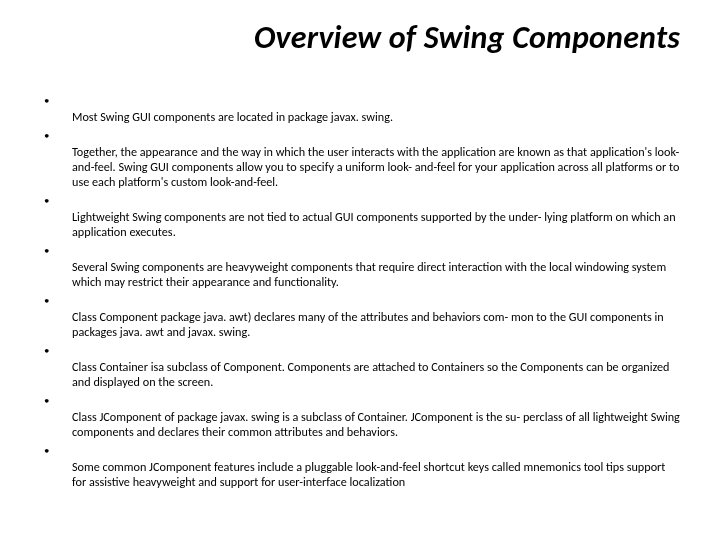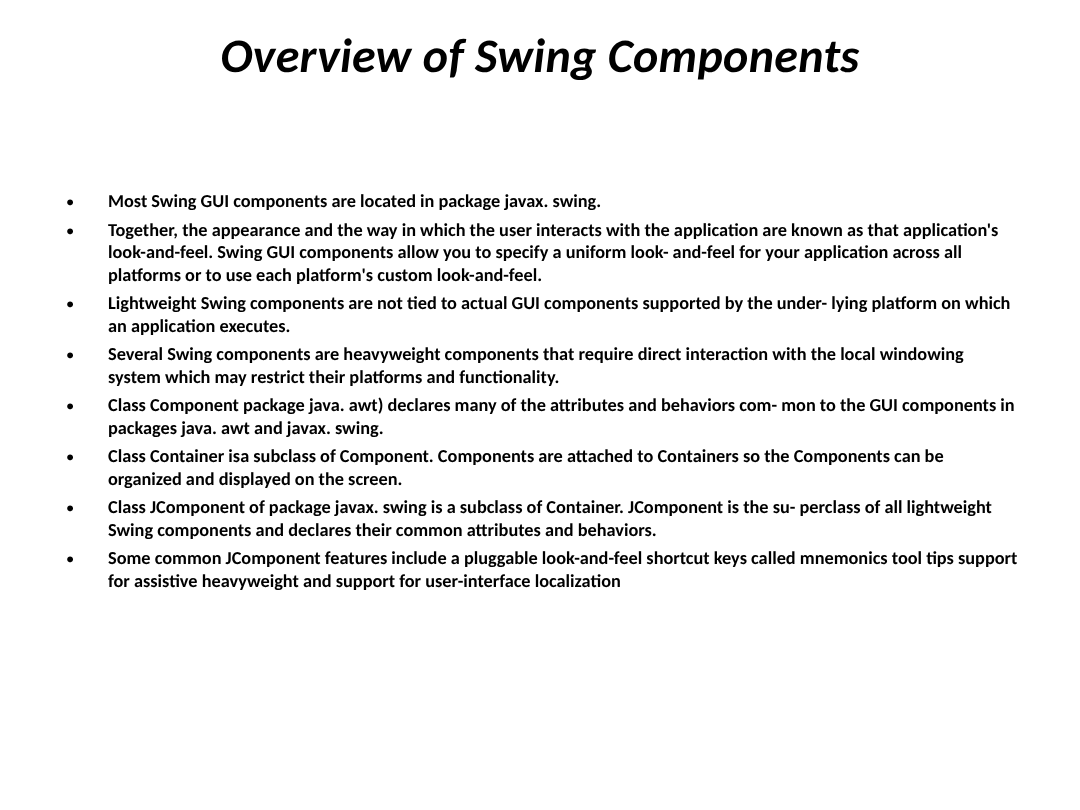--- a/index.html
+++ b/index.html
@@ -14,22 +14,22 @@
   .slide {
     box-sizing: border-box;
     width: 720px;
     height: 540px;
     padding: 18px 40px 20px 40px;
   }
   .title {
     font-size: 32px;
     font-weight: 700;
     font-style: italic;
-    text-align: center;
-    margin: 0 0 70px 0;
+    text-align: right;
+    margin: 0 0 36px 0;
     letter-spacing: 0.2px;
   }
   ul.bullets {
     list-style: none;
     margin: 0;
     padding: 0;
   }
   ul.bullets li {
     display: flex;
     align-items: flex-start;
@@ -40,21 +40,22 @@
     flex: 0 0 28px;
     font-size: 11px;
     line-height: 15px;
     text-align: left;
     padding-left: 4px;
   }
   .txt {
     flex: 1 1 auto;
     font-size: 12.2px;
     line-height: 15px;
-    font-weight: 700;
+    font-weight: 400;
+    margin-top: 16px;
   }
 </style>
 </head>
 <body>
 
 <div class="slide">
   <h1 class="title">Overview of Swing Components</h1>
   <ul class="bullets">
     <li>
       <span class="dot">•</span>
@@ -63,21 +64,21 @@
     <li>
       <span class="dot">•</span>
       <span class="txt">Together, the appearance and the way in which the user interacts with the application are known as that application's look-and-feel. Swing GUI components allow you to specify a uniform look- and-feel for your application across all platforms or to use each platform's custom look-and-feel.</span>
     </li>
     <li>
       <span class="dot">•</span>
       <span class="txt">Lightweight Swing components are not tied to actual GUI components supported by the under- lying platform on which an application executes.</span>
     </li>
     <li>
       <span class="dot">•</span>
-      <span class="txt">Several Swing components are heavyweight components  that require direct interaction with the local windowing system  which may restrict their platforms and functionality.</span>
+      <span class="txt">Several Swing components are heavyweight components  that require direct interaction with the local windowing system  which may restrict their appearance and functionality.</span>
     </li>
     <li>
       <span class="dot">•</span>
       <span class="txt">Class Component package java. awt) declares many of the attributes and behaviors com- mon to the GUI components in packages java. awt  and javax. swing.</span>
     </li>
     <li>
       <span class="dot">•</span>
       <span class="txt">Class Container isa subclass of Component. Components are attached to Containers so the Components can be organized and displayed on the screen.</span>
     </li>
     <li>

